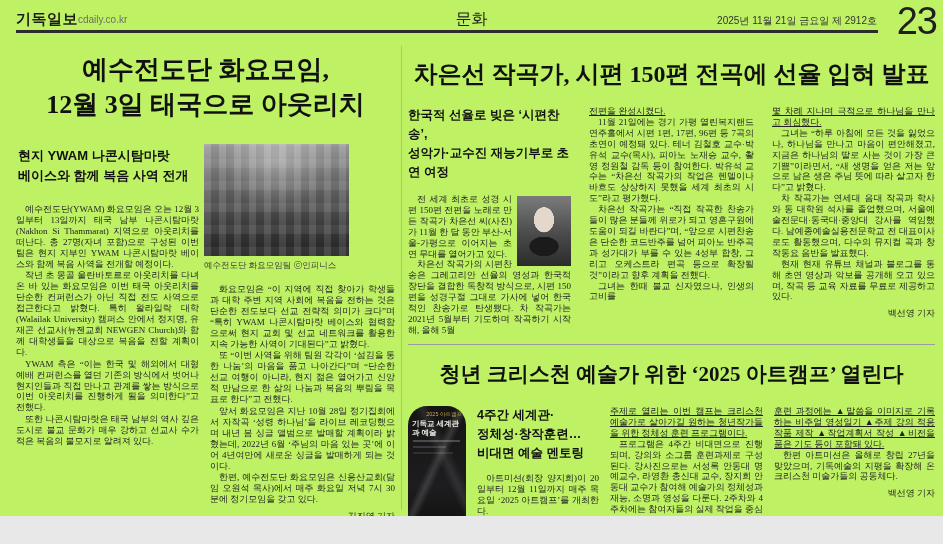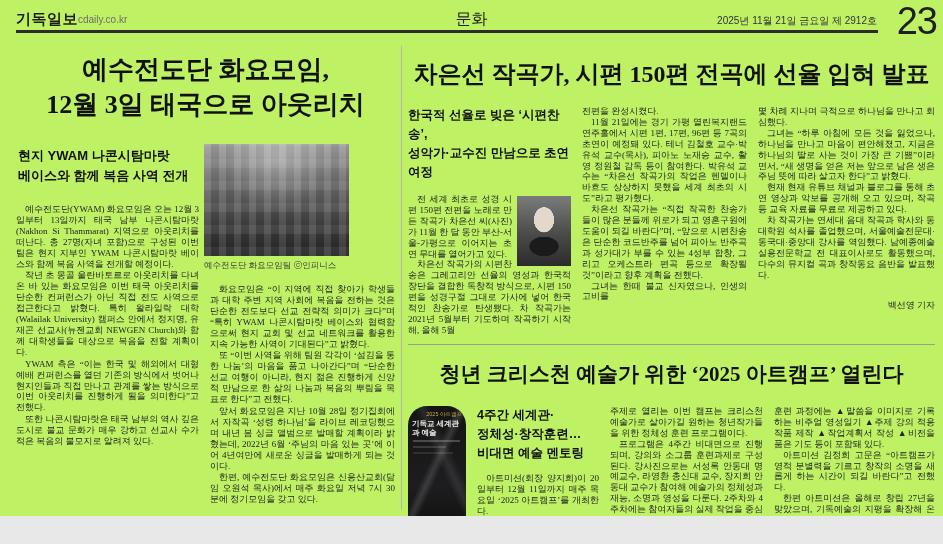--- a/index.html
+++ b/index.html
@@ -18,22 +18,22 @@
   .m-date { position:absolute; right:66px; top:14px; font-size:10px; color:#333; }
   .m-rule { position:absolute; left:16px; top:30px; width:862px; height:3px; background:#2c2c2c; }
   .m-pageno { position:absolute; right:6px; top:0px; font-size:38px; font-weight:500; color:#1f1f1f; letter-spacing:-1px;text-align:right; }
 
   
   .v-divider { position:absolute; left:401px; top:46px; bottom:6px; width:1px; background:#b5b5b5; }
   .h-divider-right { position:absolute; left:408px; width:527px; top:344px; height:1px; background:#9a9a9a; }
 
   
   .para { margin:0; font-size:9px; line-height:10.9px; text-align:justify; text-indent:9px; color:#222; }
-  .para.cont { text-indent:0; }
-  .reporter-line { text-align:right; font-size:9px; line-height:11px; color:#222; margin-top:19px; }
+  .para.cont { text-indent:0;text-decoration:underline; }
+  .reporter-line { text-align:right; font-size:9px; line-height:11px; color:#222; margin-top:6px; }
   .subhead { font-family:"Liberation Sans","DejaVu Sans",sans-serif; font-weight:bold; color:#111; }
 
   
   #art-left { position:absolute; left:16px; top:44px; width:379px; height:496px; }
   .l-headline { margin-top:8px; text-align:center; font-weight:bold; font-size:26px; line-height:35px; color:#111; }
   .l-subhead { position:absolute; left:2px; top:102px; font-size:13px; line-height:20px; }
   .l-photo { position:absolute; left:188px; top:100px; width:145px; height:112px;
     background:
       radial-gradient(circle at 50% 12%, rgba(255,255,255,.28), transparent 45%),
       repeating-linear-gradient(90deg, rgba(255,255,255,.10) 0 7px, rgba(0,0,0,.05) 7px 15px),
@@ -41,21 +41,21 @@
       linear-gradient(180deg,#9d9d9d 0%,#707070 30%,#404040 70%,#242424 100%);
   }
   .l-caption { position:absolute; left:188px; top:216px; width:190px; font-size:8.5px; color:#3a3a3a; }
   .l-col1 { position:absolute; left:0; top:160px; width:183px; height:336px; overflow:hidden; }
   .l-col2 { position:absolute; left:194px; top:240px; width:185px; height:256px; overflow:hidden; }
   .l-col1 .para, .l-col2 .para { margin-bottom:1px; }
 
   
   #art-rtop { position:absolute; left:408px; top:44px; width:527px; height:300px; }
   .rt-headline { margin-top:14px; text-align:center; font-weight:bold; font-size:24px; color:#111; }
-  .rt-cols { position:absolute; left:0; top:62px; bottom:4px; width:527px; display:flex; gap:11px; overflow:hidden; }
+  .rt-cols { position:absolute; left:0; top:62px; bottom:4px; width:527px; display:flex; gap:18px; overflow:hidden; }
   .rt-col { overflow:hidden; }
   .rt-col1 { width:163px; }
   .rt-col2 { width:165px; }
   .rt-col3 { flex:1; }
   .rt-subhead { font-size:12.5px; line-height:19px; margin-bottom:12px; }
   .rt-portrait { float:right; width:54px; height:70px; margin:2px 0 3px 5px;
     background:
       radial-gradient(ellipse 16px 20px at 50% 34%, #e4d8cc 0 62%, rgba(0,0,0,0) 64%),
       radial-gradient(ellipse 24px 16px at 50% 72%, #1b1b1b 0 60%, rgba(0,0,0,0) 62%),
       linear-gradient(180deg,#7b7b7b 0%,#4a4a4a 55%,#2b2b2b 100%);
@@ -112,50 +112,50 @@
     <div class="l-caption sans">예수전도단 화요모임팀 ⓒ인피니스</div>
 
     <div class="l-col1">
       <p class="para">예수전도단(YWAM) 화요모임은 오는 12월 3일부터 13일까지 태국 남부 나콘시탐마랏(Nakhon Si Thammarat) 지역으로 아웃리치를 떠난다. 총 27명(자녀 포함)으로 구성된 이번 팀은 현지 지부인 YWAM 나콘시탐마랏 베이스와 함께 복음 사역을 전개할 예정이다.</p>
       <p class="para">작년 초 몽골 울란바토르로 아웃리치를 다녀온 바 있는 화요모임은 이번 태국 아웃리치를 단순한 컨퍼런스가 아닌 직접 전도 사역으로 접근한다고 밝혔다. 특히 왈라일락 대학(Walailak University) 캠퍼스 안에서 정지명, 유재곤 선교사(뉴젠교회 NEWGEN Church)와 함께 대학생들을 대상으로 복음을 전할 계획이다.</p>
       <p class="para">YWAM 측은 “이는 한국 및 해외에서 대형 예배 컨퍼런스를 열던 기존의 방식에서 벗어나 현지인들과 직접 만나고 관계를 쌓는 방식으로 이번 아웃리치를 진행하게 됨을 의미한다”고 전했다.</p>
       <p class="para">또한 나콘시탐마랏은 태국 남부의 역사 깊은 도시로 불교 문화가 매우 강하고 선교사 수가 적은 복음의 불모지로 알려져 있다.</p>
     </div>
     <div class="l-col2">
       <p class="para">화요모임은 “이 지역에 직접 찾아가 학생들과 대학 주변 지역 사회에 복음을 전하는 것은 단순한 전도보다 선교 전략적 의미가 크다”며 “특히 YWAM 나콘시탐마랏 베이스와 협력함으로써 현지 교회 및 선교 네트워크를 활용한 지속 가능한 사역이 기대된다”고 밝혔다.</p>
-      <p class="para">또 “이번 사역을 위해 팀원 각각이 ‘섬김을 통한 나눔’의 마음을 품고 나아간다”며 “단순한 선교 여행이 아니라, 현지 젊은 진행하게 신앙적 만남으로 한 삶의 나눔과 복음의 뿌림을 목표로 한다”고 전했다.</p>
+      <p class="para">또 “이번 사역을 위해 팀원 각각이 ‘섬김을 통한 나눔’의 마음을 품고 나아간다”며 “단순한 선교 여행이 아니라, 현지 젊은 열어가고 신앙적 만남으로 한 삶의 나눔과 복음의 뿌림을 목표로 한다”고 전했다.</p>
       <p class="para">앞서 화요모임은 지난 10월 28일 정기집회에서 자작곡 ‘성령 하나님’을 라이브 레코딩했으며 내년 봄 싱글 앨범으로 발매할 계획이라 밝혔는데, 2022년 6월 ‘주님의 마음 있는 곳’에 이어 4년여만에 새로운 싱글을 발매하게 되는 것이다.</p>
       <p class="para">한편, 예수전도단 화요모임은 신용산교회(담임 오원석 목사)에서 매주 화요일 저녁 7시 30분에 정기모임을 갖고 있다.</p>
       <div class="reporter-line">김진영 기자</div>
     </div>
   </div>
 
   <div id="art-rtop">
     <div class="rt-headline">차은선 작곡가, 시편 150편 전곡에 선율 입혀 발표</div>
     <div class="rt-cols">
       <div class="rt-col rt-col1">
         <div class="rt-subhead subhead">
           <div>한국적 선율로 빚은 ‘시편찬송’,</div>
-          <div>성악가·교수진 만남으로 초연 여정</div>
+          <div>성악가·교수진 재능기부로 초연 여정</div>
         </div>
         <div class="rt-portrait"></div>
         <p class="para">전 세계 최초로 성경 시편 150편 전편을 노래로 만든 작곡가 차은선 씨(사진)가 11월 한 달 동안 부산-서울-가평으로 이어지는 초연 무대를 열어가고 있다.</p>
         <p class="para">차은선 작곡가의 시편찬송은 그레고리안 선율의 영성과 한국적 장단을 결합한 독창적 방식으로, 시편 150편을 성경구절 그대로 가사에 넣어 한국적인 찬송가로 탄생됐다. 차 작곡가는 2021년 5월부터 기도하며 작곡하기 시작해, 올해 5월</p>
       </div>
       <div class="rt-col rt-col2">
         <p class="para cont">전편을 완성시켰다.</p>
         <p class="para">11월 21일에는 경기 가평 열린복지랜드 연주홀에서 시편 1편, 17편, 96편 등 7곡의 초연이 예정돼 있다. 테너 김철호 교수·박유석 교수(목사), 피아노 노재승 교수, 촬영 정원철 감독 등이 참여한다. 박유석 교수는 “차은선 작곡가의 작업은 헨델이나 바흐도 상상하지 못했을 세계 최초의 시도”라고 평가했다.</p>
         <p class="para">차은선 작곡가는 “직접 작곡한 찬송가들이 많은 분들께 위로가 되고 영혼구원에 도움이 되길 바란다”며, “앞으로 시편찬송은 단순한 코드반주를 넘어 피아노 반주곡과 성가대가 부를 수 있는 4성부 합창, 그리고 오케스트라 편곡 등으로 확장될 것”이라고 향후 계획을 전했다.</p>
         <p class="para">그녀는 한때 불교 신자였으나, 인생의 고비를</p>
       </div>
       <div class="rt-col rt-col3">
         <p class="para cont">몇 차례 지나며 극적으로 하나님을 만나고 회심했다.</p>
         <p class="para">그녀는 “하루 아침에 모든 것을 잃었으나, 하나님을 만나고 마음이 편안해졌고, 지금은 하나님의 딸로 사는 것이 가장 큰 기쁨”이라면서, “새 생명을 얻은 저는 앞으로 남은 생은 주님 뜻에 따라 살고자 한다”고 밝혔다.</p>
+        <p class="para">차 작곡가는 연세대 음대 작곡과 학사와 동 대학원 석사를 졸업했으며, 서울예술전문대·동국대·중앙대 강사를 역임했다. 남예종예술실용전문학교 전 대표이사로도 활동했으며, 다수의 뮤지컬 곡과 창작동요 음반을 발표했다.</p>
         <p class="para">현재 현재 유튜브 채널과 블로그를 통해 초연 영상과 악보를 공개해 오고 있으며, 작곡 등 교육 자료를 무료로 제공하고 있다.</p>
-        <p class="para">차 작곡가는 연세대 음대 작곡과 학사와 동 대학원 석사를 졸업했으며, 서울예술전문대·동국대·중앙대 강사를 역임했다. 남예종예술실용전문학교 전 대표이사로도 활동했으며, 다수의 뮤지컬 곡과 창작동요 음반을 발표했다.</p>
         <div class="reporter-line">백선영 기자</div>
       </div>
     </div>
   </div>
 
   <div id="art-bottom">
     <div class="b-headline">청년 크리스천 예술가 위한 ‘2025 아트캠프’ 열린다</div>
     <div class="b-row">
       <div class="b-poster">
         <div class="p-year sans">2025 아트캠프</div>
@@ -174,20 +174,19 @@
         </div>
         <p class="para">아트미션(회장 양지희)이 20일부터 12월 11일까지 매주 목요일 ‘2025 아트캠프’를 개최한다.</p>
         <p class="para">‘기독교 세계관과 예술’을</p>
       </div>
       <div class="b-col b-col2">
         <p class="para cont">주제로 열리는 이번 캠프는 크리스천 예술가로 살아가길 원하는 청년작가들을 위한 정체성 훈련 프로그램이다.</p>
         <p class="para">프로그램은 4주간 비대면으로 진행되며, 강의와 소그룹 훈련과제로 구성된다. 강사진으로는 서성록 안동대 명예교수, 라영환 총신대 교수, 장지희 안동대 교수가 참여해 예술가의 정체성과 재능, 소명과 영성을 다룬다. 2주차와 4주차에는 참여자들의 실제 작업을 중심으로 한 소그룹 훈련이 이어진다.</p>
       </div>
       <div class="b-col b-col3">
         <p class="para cont">훈련 과정에는 ▲말씀을 이미지로 기록하는 비주얼 영성일기 ▲주제 강의 적용 작품 제작 ▲작업계획서 작성 ▲비전을 품은 기도 등이 포함돼 있다.</p>
-        <p class="para">아트미션 김정희 고문은 “아트캠프가 영적 분별력을 기르고 창작의 소명을 새롭게 하는 시간이 되길 바란다”고 전했다.</p>
         <p class="para">한편 아트미션은 올해로 창립 27년을 맞았으며, 기독예술의 지평을 확장해 온 크리스천 미술가들의 공동체다.</p>
         <div class="reporter-line">백선영 기자</div>
       </div>
     </div>
   </div>
 
 </div>
 
 </body></html>

